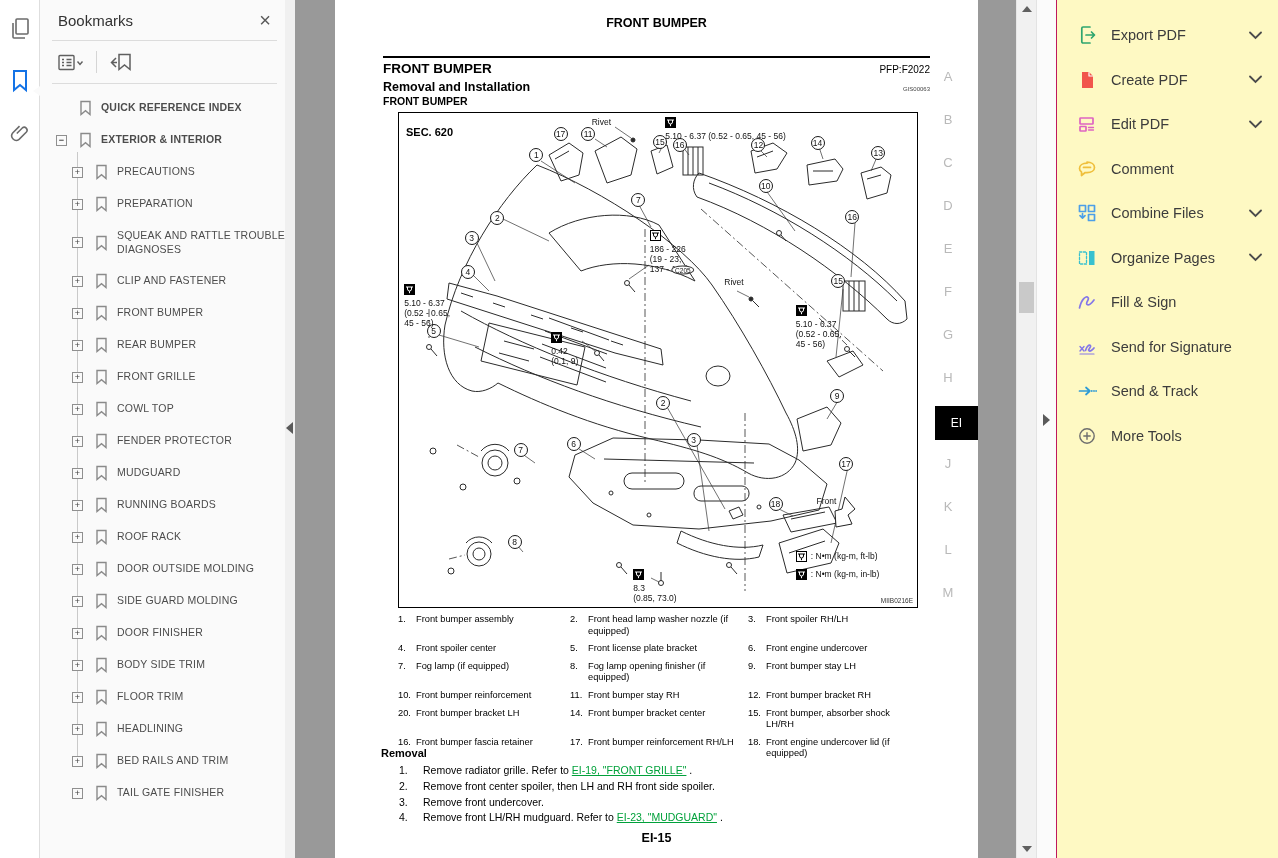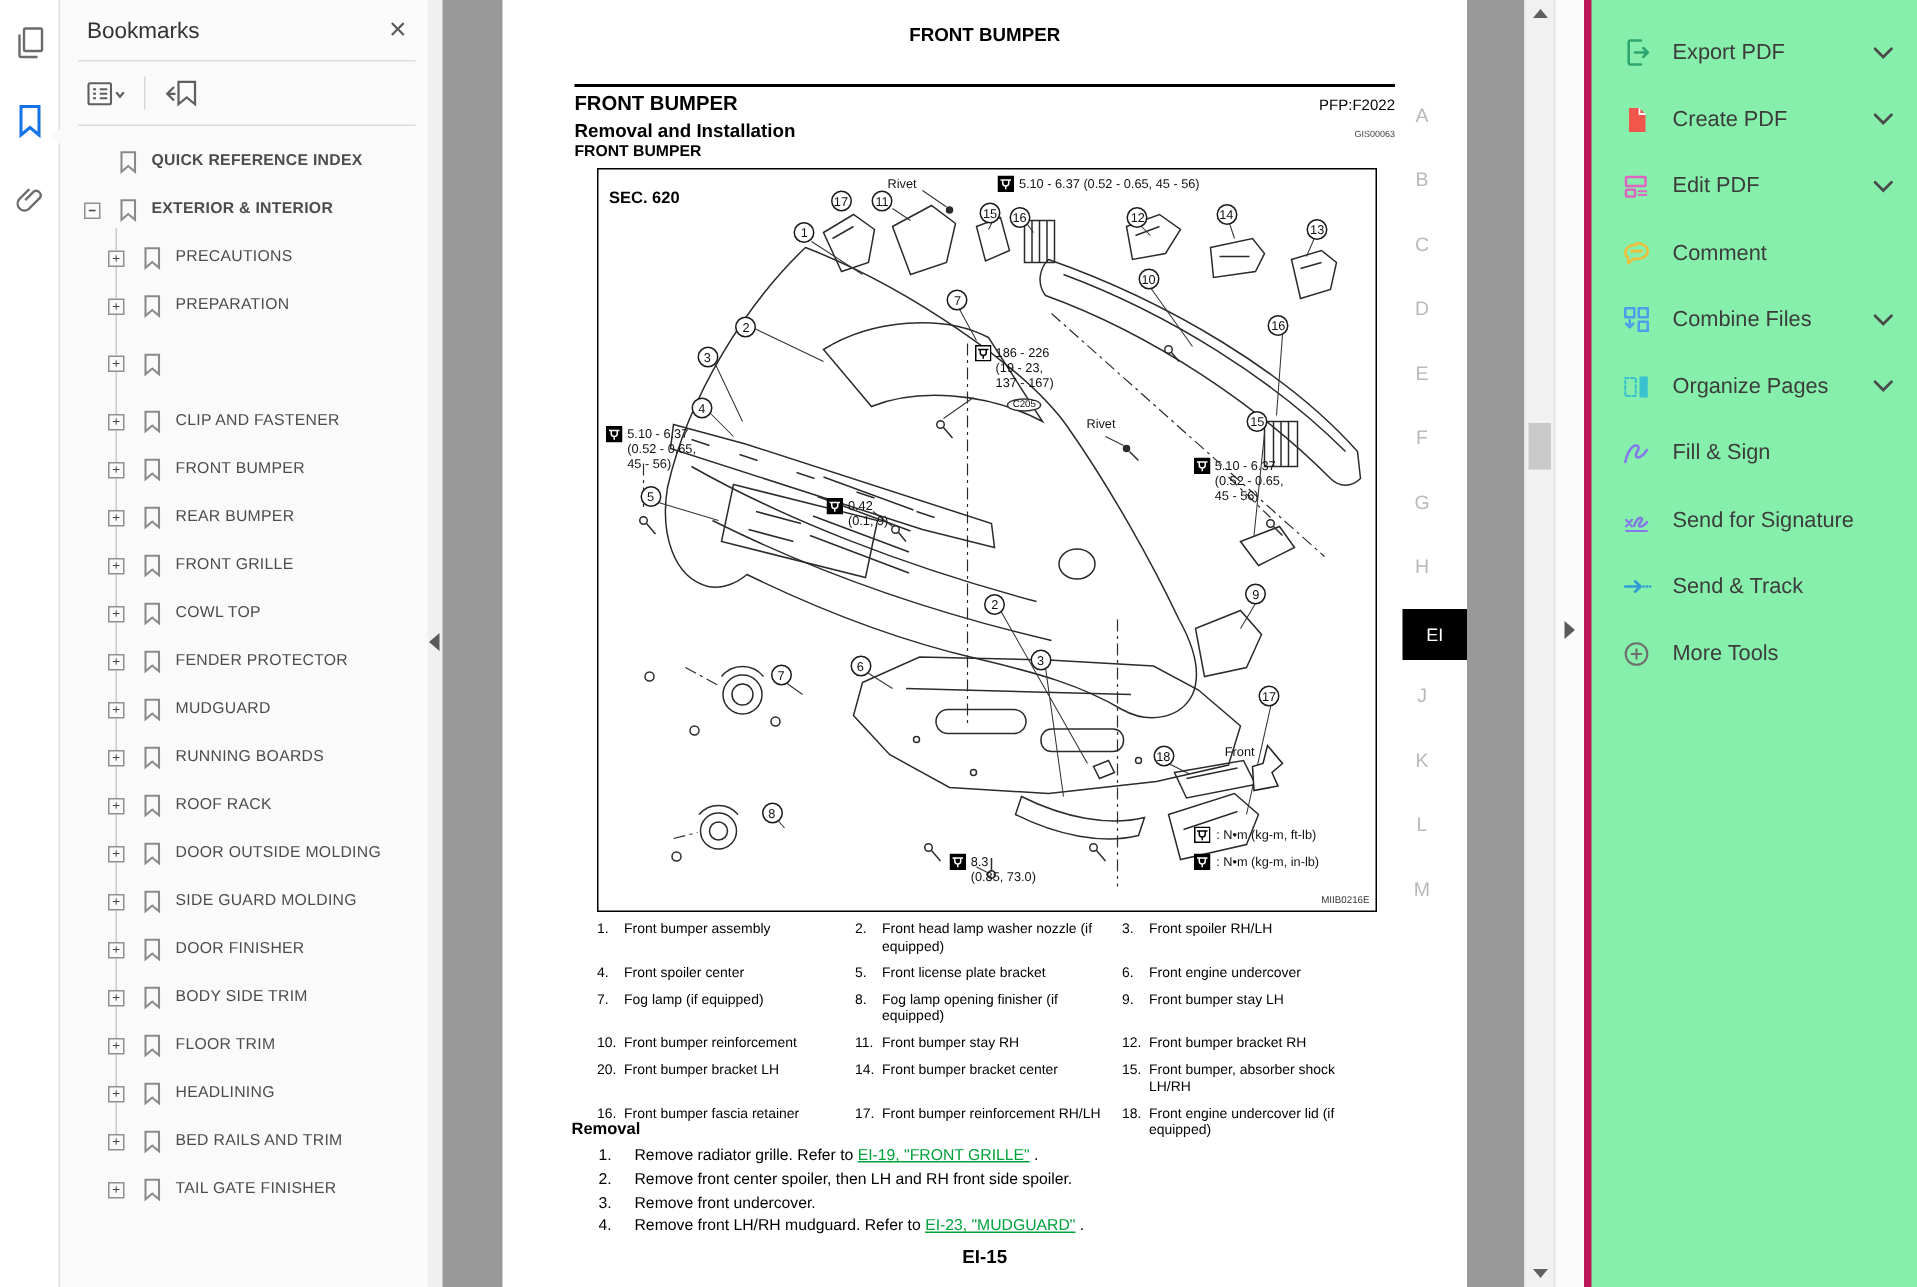--- a/index.html
+++ b/index.html
@@ -61,21 +61,21 @@
   .diagram { position:absolute; top:112px; left:63px; width:520px; height:496px; border:1px solid #000; background:#fff; }
   .diagram svg.art { position:absolute; left:0; top:0; }
   .d-lab { position:absolute; font-size:8.5px; color:#111; white-space:pre; transform:translateY(-50%); }
   .d-sec { position:absolute; left:7px; top:13px; font-size:11px; font-weight:bold; transform:none; }
   .d-oval { position:absolute; font-size:6.5px; border:1px solid #333; border-radius:50%;
     padding:0 3px; background:#fff; transform:translate(-50%,-50%); color:#111; }
   .d-figid { position:absolute; right:4px; bottom:3px; font-size:6.5px; color:#333; }
   .callout { position:absolute; width:14px; height:14px; border:1.2px solid #1a1a1a; border-radius:50%;
     background:#fff; font-size:8.5px; color:#111; display:flex; align-items:center; justify-content:center;
     transform:translate(-50%,-50%); }
-  .tq-block { position:absolute; display:flex; gap:3px; align-items:flex-start; }
+  .tq-block { position:absolute; display:flex; gap:3px; align-items:flex-start;flex-direction:column; }
   .tq-lines { font-size:8.5px; line-height:1.18; color:#111; white-space:pre; }
   .inset { position:absolute; left:0.6%; top:61.1%; width:30.2%; height:36.9%; border:1px solid #000; }
   .inset-div { position:absolute; left:0; top:53%; width:100%; border-top:1px solid #000; }
   .inset-lab { position:absolute; right:7px; font-size:8.5px; color:#111; }
   .legend { position:absolute; left:76.6%; top:88.6%; display:flex; flex-direction:column; gap:7px; }
   .legend-row { display:flex; gap:4px; align-items:center; font-size:8.5px; color:#111; }
 
   
   .parts { position:absolute; top:614px; left:63px; width:523px; display:grid;
     grid-template-columns:172px 178px 173px; column-gap:0; row-gap:6px; }
@@ -99,21 +99,21 @@
 
   
   .sbar { width:20px; background:#f1f1f1; border-left:1px solid #e6e6e6; position:relative; }
   .sb-up { position:absolute; top:6px; left:5px; width:0; height:0;
     border-left:5px solid transparent; border-right:5px solid transparent; border-bottom:6px solid #606060; cursor:pointer; }
   .sb-dn { position:absolute; bottom:6px; left:5px; width:0; height:0;
     border-left:5px solid transparent; border-right:5px solid transparent; border-top:6px solid #606060; cursor:pointer; }
   .sb-thumb { position:absolute; top:282px; left:2px; width:15px; height:31px; background:#c9c9c9; cursor:pointer; }
 
   
-  .tools { width:222px; background:#86efac; border-left:5px solid #be185d; padding-top:13px; }
+  .tools { width:222px; background:#fef9c3; border-left:1px solid #be185d; padding-top:13px; }
   .tool-row { height:44.5px; display:flex; align-items:center; padding:0 16px 0 19px; cursor:pointer; }
   .tool-ic { width:22px; display:flex; justify-content:center; }
   .tool-label { margin-left:13px; font-size:14.5px; color:#3c3c3c; }
   .tool-chev { margin-left:auto; display:flex; }
 </style>
 </head>
 <body>
 
 <div class="app">
 
@@ -198,20 +198,21 @@
           </span>
           <span class="bm-label">PREPARATION</span>
         </div>
         <div class="bm-row lvl1 two">
           <span class="expander">+</span>
           <span class="bm-ic">
             <svg width="13" height="16" viewBox="0 0 13 16" fill="none" stroke="#8a8a8a" stroke-width="1.4">
               <path d="M2,1.5 h9 v13 l-4.5,-3.8 -4.5,3.8 z"></path>
             </svg>
           </span>
+          <span class="bm-label">SQUEAK AND RATTLE TROUBLE DIAGNOSES</span>
         </div>
         <div class="bm-row lvl1">
           <span class="expander">+</span>
           <span class="bm-ic">
             <svg width="13" height="16" viewBox="0 0 13 16" fill="none" stroke="#8a8a8a" stroke-width="1.4">
               <path d="M2,1.5 h9 v13 l-4.5,-3.8 -4.5,3.8 z"></path>
             </svg>
           </span>
           <span class="bm-label">CLIP AND FASTENER</span>
         </div>

